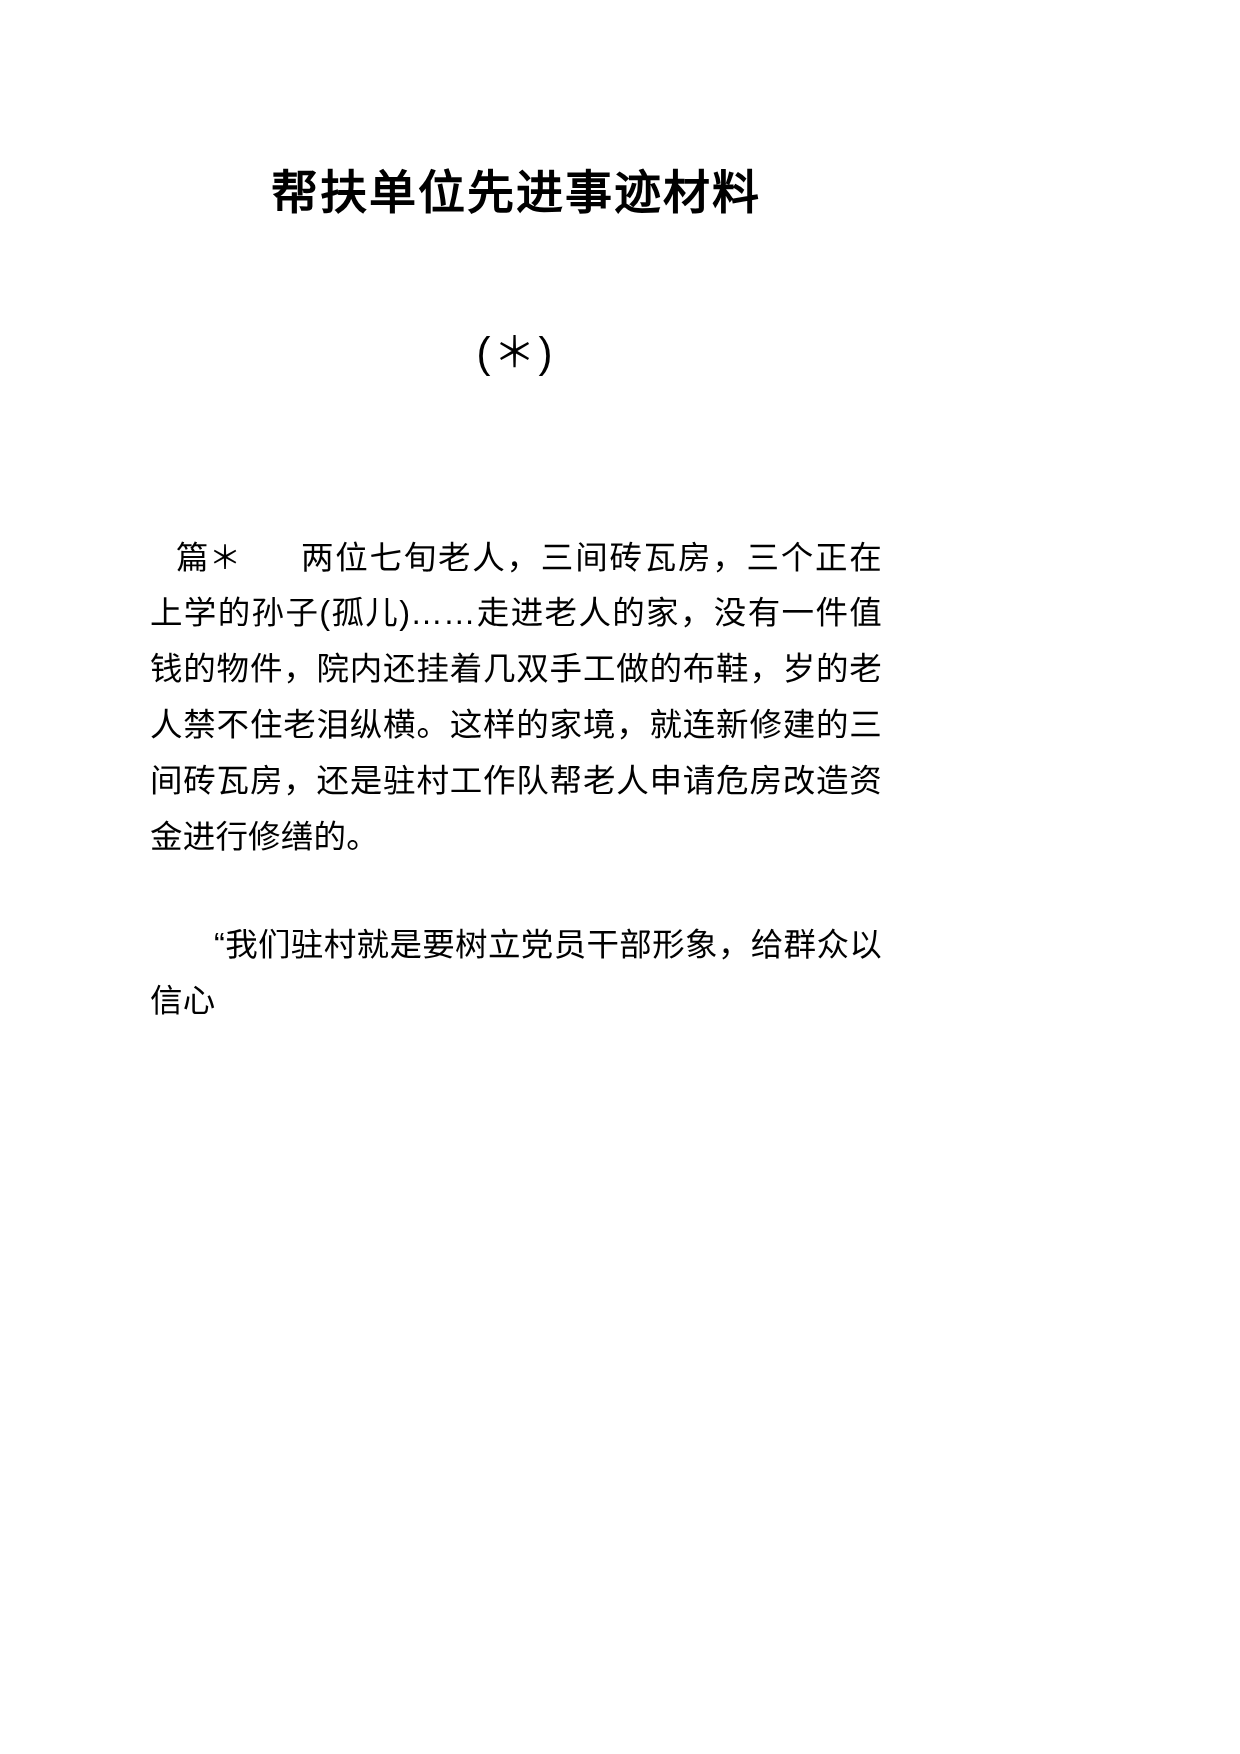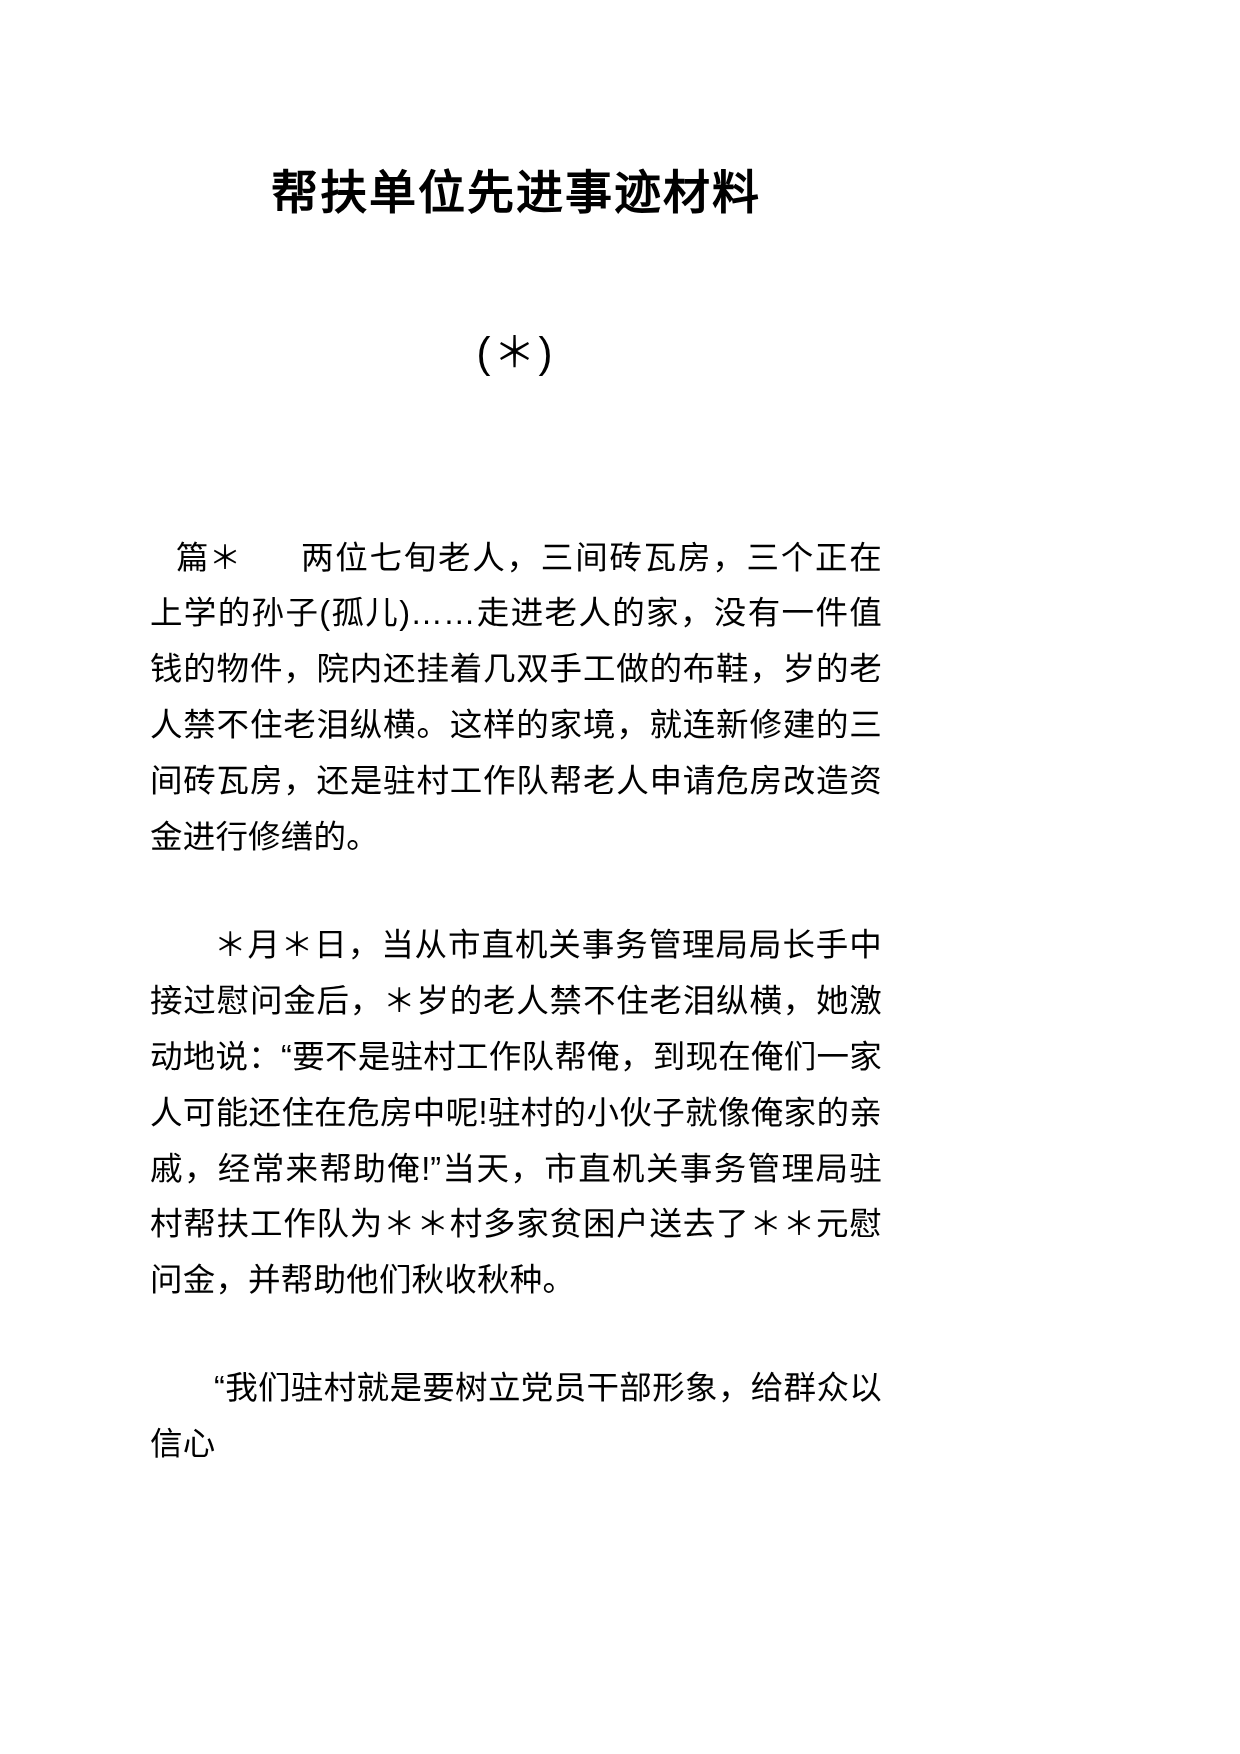--- a/index.html
+++ b/index.html
@@ -75,18 +75,17 @@
   <h1 class="doc-title">帮扶单位先进事迹材料</h1>
 
   <div class="doc-subtitle">(＊)</div>
 
   <div class="body-block">
 
     <p class="para indent-1">
       <span class="lead-label">篇＊</span><span>两位七旬老人，三间砖瓦房，三个正在上学的孙子(孤儿)……走进老人的家，没有一件值钱的物件，院内还挂着几双手工做的布鞋，岁的老人禁不住老泪纵横。这样的家境，就连新修建的三间砖瓦房，还是驻村工作队帮老人申请危房改造资金进行修缮的。</span>
     </p>
 
-    <p class="para indent-2">＊月＊日，当从市直机关事务管理局局长手中接过慰问金后，＊岁的老人禁不住老泪纵横，她激动地说：“要不是驻村工作队帮俺，到现在俺们一家人可能还住在危房中呢!驻村的小伙子就像俺家的亲戚，经常来帮助俺!”当天，市直机关事务管理局驻村帮扶工作队为＊＊村多家贫困户送去了＊＊元慰问金，并帮助他们秋收秋种。</p>
 
     <p class="para indent-2">“我们驻村就是要树立党员干部形象，给群众以信心</p>
 
   </div>
 </div>
 
 </body></html>

